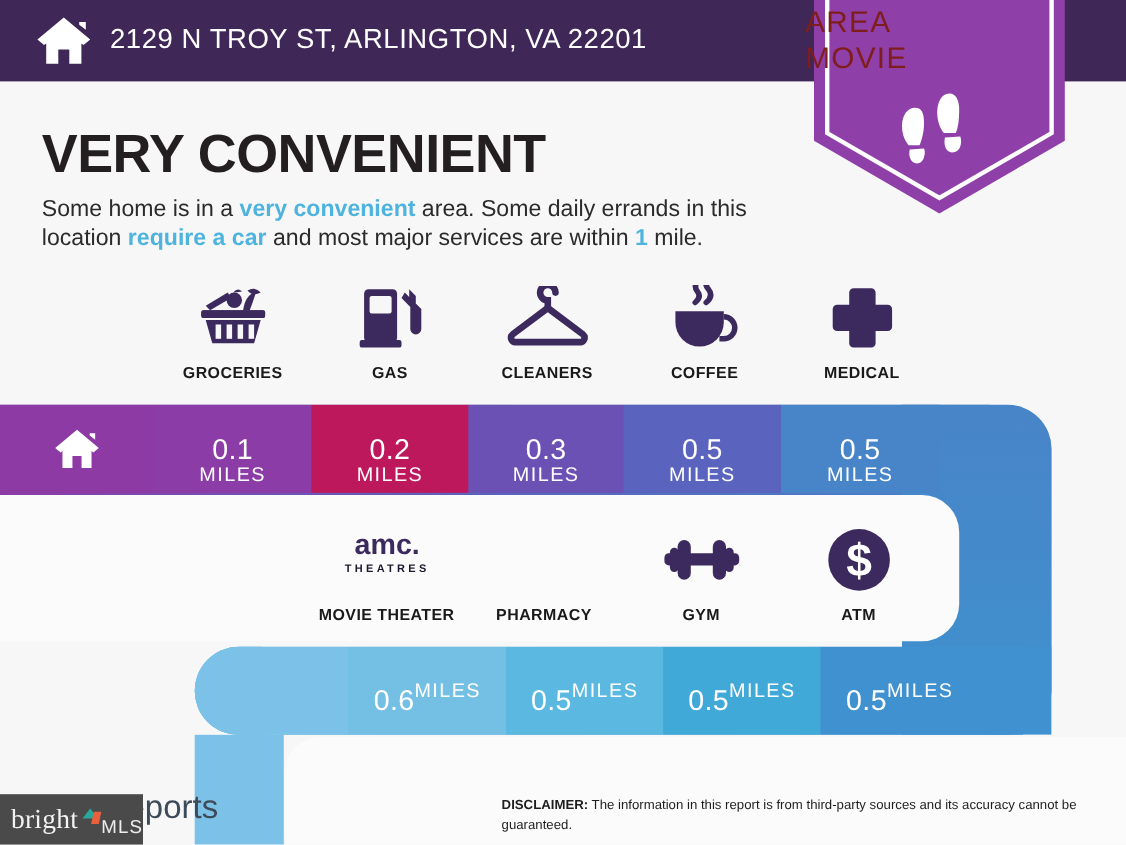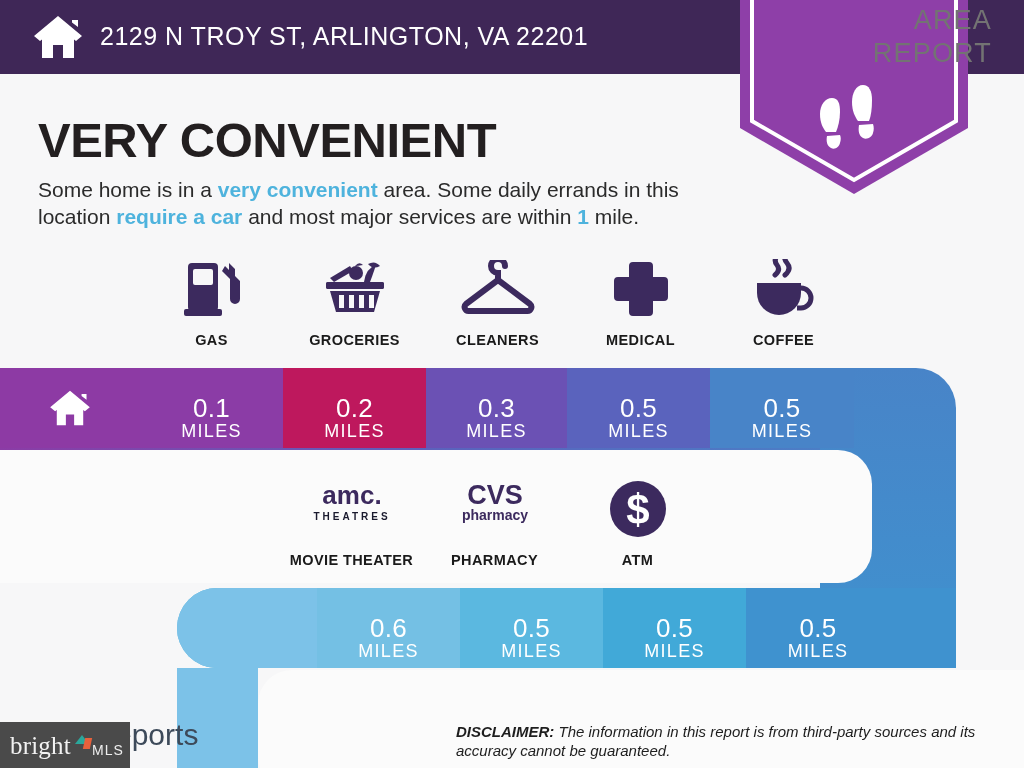--- a/index.html
+++ b/index.html
@@ -52,24 +52,24 @@
   .badge {
     position: absolute;
     left: 732px; top: -12px;
     width: 244px;
     height: 210px;
     z-index: 9;
   }
   .badge svg { display:block; }
   .badge-text {
     position: absolute;
-    left: 16px; top: 16px;
+    left: 0; top: 16px;
     width: 244px;
-    text-align: right;
-    color: #737373;
+    text-align: left;
+    color: #7f1d1d;
     font-size: 27px;
     font-weight: 400;
     letter-spacing: 1.2px;
     line-height: 33px;
     pointer-events: none;
   }
 
   
   .headline {
     position: absolute;
@@ -144,21 +144,20 @@
     display: flex;
     z-index: 3;
     border-top-left-radius: 40px;
     border-bottom-left-radius: 40px;
     overflow: hidden;
   }
   .bar2 .cell {
     position: relative;
     color: #ffffff;
     display: flex;
-    flex-direction: column;
     align-items: center;
     justify-content: center;
   }
   .cell-lead2 { width: 140px; }
 
   
   .card-mid {
     position: absolute;
     left: -40px; top: 450px;
     width: 912px;
@@ -243,21 +242,21 @@
     left: 10px; top: 10px;
     color: #f2f2f2;
     font-family: "Liberation Serif", serif;
     font-size: 25px;
     letter-spacing: .2px;
   }
   .bright-mls {
     position: absolute;
     left: 92px; top: 20px;
     color: #ededed;
-    font-size: 14px;
+    font-size: 17px;
     letter-spacing: 1px;
   }
   .bright-dot {
     position: absolute;
     left: 75px; top: 13px;
     width: 0; height: 0;
     border-left: 7px solid transparent;
     border-right: 7px solid transparent;
     border-bottom: 9px solid #2aa79b;
   }
@@ -266,25 +265,24 @@
     left: 84px; top: 16px;
     width: 7px; height: 11px;
     background: #e8613c;
     transform: skewX(-12deg);
   }
 
   .disclaimer {
     position: absolute;
     left: 456px; top: 722px;
     width: 530px;
-    font-size: 15px;
+    font-size: 12px;
     line-height: 19px;
     color: #1e1e1e;
     z-index: 6;
-    font-style: italic;
   }
   .disclaimer b { font-weight: bold; }
 </style>
 </head>
 <body>
 
 <div id="page">
 
   <svg class="snake" viewBox="0 0 1024 320" width="1024" height="320">
     <defs>
@@ -332,42 +330,28 @@
 
       <g fill="#ffffff">
         <path d="M100 110 c-7 0 -12 7 -12 16 c0 9 3 14 6 18 l10 0 c2 -5 4 -12 4 -20 c0 -9 -2 -14 -8 -14 Z"></path>
         <path d="M95 148 c-1 5 0 10 4 12 c4 2 8 -1 9 -5 c1 -3 1 -6 0 -8 Z"></path>
         <path d="M131 97 c-7 0 -11 8 -11 17 c0 9 3 15 6 19 l11 0 c2 -5 3 -12 3 -21 c0 -9 -3 -15 -9 -15 Z"></path>
         <path d="M127 137 c-1 6 0 11 4 13 c4 2 9 -1 10 -5 c1 -3 1 -6 0 -9 Z"></path>
       </g>
     </svg>
     <div class="badge-text">
       <div>AREA</div>
-      <div>REPORT</div>
+      <div>MOVIE</div>
     </div>
   </div>
 
   <div class="headline">VERY CONVENIENT</div>
   <div class="subhead"><span>Some home is in a </span><span class="hl">very convenient</span><span> area. Some daily errands in this location </span><span class="hl">require a car</span><span> and most major services are within </span><span class="hl">1</span><span> mile.</span></div>
 
   <div class="icon-row icon-row-1">
-
-    <div class="icon-cell">
-      <div class="icon-art">
-        <svg width="60" height="60" viewBox="0 0 60 60">
-          <g fill="#3c2a5e">
-            <rect x="6" y="4" width="30" height="48" rx="4"></rect>
-            <rect x="2" y="50" width="38" height="7" rx="2"></rect>
-            <path d="M40 12 l8 8 v20 a5 5 0 0 0 10 0 V22 l-5 -5 v-7 l-6 -6 v7 l-4 -4 Z"></path>
-          </g>
-          <rect x="11" y="10" width="20" height="16" rx="2" fill="#f7f7f8"></rect>
-        </svg>
-      </div>
-      <div class="icon-label">GAS</div>
-    </div>
 
     <div class="icon-cell">
       <div class="icon-art">
         <svg width="70" height="58" viewBox="0 0 70 58">
           <g fill="#3c2a5e">
             <path d="M14 22 L10 18 L30 6 L33 11 Z"></path>
             <circle cx="36" cy="13" r="7"></circle>
             <path d="M35 6 q4 -5 8 -1 q-5 1 -8 1 Z"></path>
             <path d="M48 4 q7 -4 12 2 q-7 4 -12 -2 Z"></path>
             <path d="M44 22 q2 -14 12 -17 q-4 12 -6 17 Z"></path>
@@ -381,52 +365,66 @@
             <rect x="49" y="35" width="5" height="13"></rect>
           </g>
           <rect x="6" y="22" width="58" height="7" rx="2" fill="#3c2a5e"></rect>
         </svg>
       </div>
       <div class="icon-label">GROCERIES</div>
     </div>
 
     <div class="icon-cell">
       <div class="icon-art">
+        <svg width="60" height="60" viewBox="0 0 60 60">
+          <g fill="#3c2a5e">
+            <rect x="6" y="4" width="30" height="48" rx="4"></rect>
+            <rect x="2" y="50" width="38" height="7" rx="2"></rect>
+            <path d="M40 12 l8 8 v20 a5 5 0 0 0 10 0 V22 l-5 -5 v-7 l-6 -6 v7 l-4 -4 Z"></path>
+          </g>
+          <rect x="11" y="10" width="20" height="16" rx="2" fill="#f7f7f8"></rect>
+        </svg>
+      </div>
+      <div class="icon-label">GAS</div>
+    </div>
+
+    <div class="icon-cell">
+      <div class="icon-art">
         <svg width="80" height="58" viewBox="0 0 80 58">
           <path d="M40 20 V13 a7 7 0 1 1 7 -7" fill="none" stroke="#3c2a5e" stroke-width="6" stroke-linecap="round"></path>
           <path d="M40 20 L8 44 a4 4 0 0 0 3 7 H69 a4 4 0 0 0 3 -7 Z" fill="none" stroke="#3c2a5e" stroke-width="6" stroke-linejoin="round"></path>
         </svg>
       </div>
       <div class="icon-label">CLEANERS</div>
-    </div>
-
-    <div class="icon-cell">
-      <div class="icon-art">
-        <svg width="58" height="58" viewBox="0 0 58 58">
-          <path d="M21 2 H37 a4 4 0 0 1 4 4 V17 H52 a4 4 0 0 1 4 4 V37 a4 4 0 0 1 -4 4 H41 V52
-                   a4 4 0 0 1 -4 4 H21 a4 4 0 0 1 -4 -4 V41 H6 a4 4 0 0 1 -4 -4 V21 a4 4 0 0 1 4 -4 H17 V6
-                   a4 4 0 0 1 4 -4 Z" fill="#3c2a5e"></path>
-        </svg>
-      </div>
-      <div class="icon-label">MEDICAL</div>
     </div>
 
     <div class="icon-cell">
       <div class="icon-art">
         <svg width="66" height="60" viewBox="0 0 66 60">
           <g fill="none" stroke="#3c2a5e" stroke-width="5" stroke-linecap="round">
             <path d="M24 16 q6 -5 2 -10 q-4 -5 1 -10"></path>
             <path d="M34 16 q7 -6 2 -12 q-5 -6 1 -12"></path>
           </g>
           <path d="M6 24 H50 v10 a22 22 0 0 1 -22 22 A22 22 0 0 1 6 34 Z" fill="#3c2a5e"></path>
           <path d="M50 29 a10 10 0 0 1 0 20 h-4" fill="none" stroke="#3c2a5e" stroke-width="5"></path>
         </svg>
       </div>
       <div class="icon-label">COFFEE</div>
     </div>
+
+    <div class="icon-cell">
+      <div class="icon-art">
+        <svg width="58" height="58" viewBox="0 0 58 58">
+          <path d="M21 2 H37 a4 4 0 0 1 4 4 V17 H52 a4 4 0 0 1 4 4 V37 a4 4 0 0 1 -4 4 H41 V52
+                   a4 4 0 0 1 -4 4 H21 a4 4 0 0 1 -4 -4 V41 H6 a4 4 0 0 1 -4 -4 V21 a4 4 0 0 1 4 -4 H17 V6
+                   a4 4 0 0 1 4 -4 Z" fill="#3c2a5e"></path>
+        </svg>
+      </div>
+      <div class="icon-label">MEDICAL</div>
+    </div>
   </div>
 
   <div class="bar1">
     <div class="cell cell-home">
       <svg class="home-glyph" viewBox="0 0 52 46">
         <path d="M26 2 L2 22 L8 27 L10 25.5 V44 H21 V31 H31 V44 H42 V25.5 L44 27 L50 22 Z
                  M40 6 H46 V13 L40 8.5 Z" fill="#ffffff"></path>
       </svg>
     </div>
     <div class="cell" style="width:143px;background:#8b3ca6;">
@@ -457,29 +455,37 @@
       <div class="logo-art">
         <svg width="100" height="50" viewBox="0 0 100 50">
           <text x="50" y="26" text-anchor="middle" font-family="'Liberation Sans',sans-serif" font-size="26" font-weight="bold" fill="#3c2a5e">amc.</text>
           <text x="50" y="42" text-anchor="middle" font-family="'Liberation Sans',sans-serif" font-size="10" font-weight="bold" letter-spacing="3" fill="#1a1a2e">THEATRES</text>
         </svg>
       </div>
       <div class="icon-label">MOVIE THEATER</div>
     </div>
 
     <div class="icon-cell">
-      <div class="logo-art">
-        <svg width="100" height="50" viewBox="0 0 100 50">
-          <text x="50" y="26" text-anchor="middle" font-family="'Liberation Sans',sans-serif" font-size="27" font-weight="bold" fill="#3c2a5e">CVS</text>
-          <text x="50" y="42" text-anchor="middle" font-family="'Liberation Sans',sans-serif" font-size="14" font-weight="bold" fill="#3c2a5e">pharmacy</text>
-        </svg>
-      </div>
       <div class="icon-label">PHARMACY</div>
     </div>
 
+    <div class="icon-cell">
+      <div class="icon-art">
+        <svg width="72" height="48" viewBox="0 0 72 48">
+          <g fill="#3c2a5e">
+            <rect x="2" y="18" width="68" height="11" rx="4"></rect>
+            <rect x="14" y="6" width="12" height="36" rx="6"></rect>
+            <rect x="46" y="6" width="12" height="36" rx="6"></rect>
+            <rect x="7" y="13" width="8" height="22" rx="4"></rect>
+            <rect x="57" y="13" width="8" height="22" rx="4"></rect>
+          </g>
+        </svg>
+      </div>
+      <div class="icon-label">GYM</div>
+    </div>
 
     <div class="icon-cell">
       <div class="icon-art">
         <svg width="58" height="58" viewBox="0 0 58 58">
           <circle cx="29" cy="29" r="28" fill="#3c2a5e"></circle>
           <text x="29" y="44" text-anchor="middle" font-family="'Liberation Sans',sans-serif" font-size="42" font-weight="bold" fill="#ffffff">$</text>
         </svg>
       </div>
       <div class="icon-label">ATM</div>
     </div>

